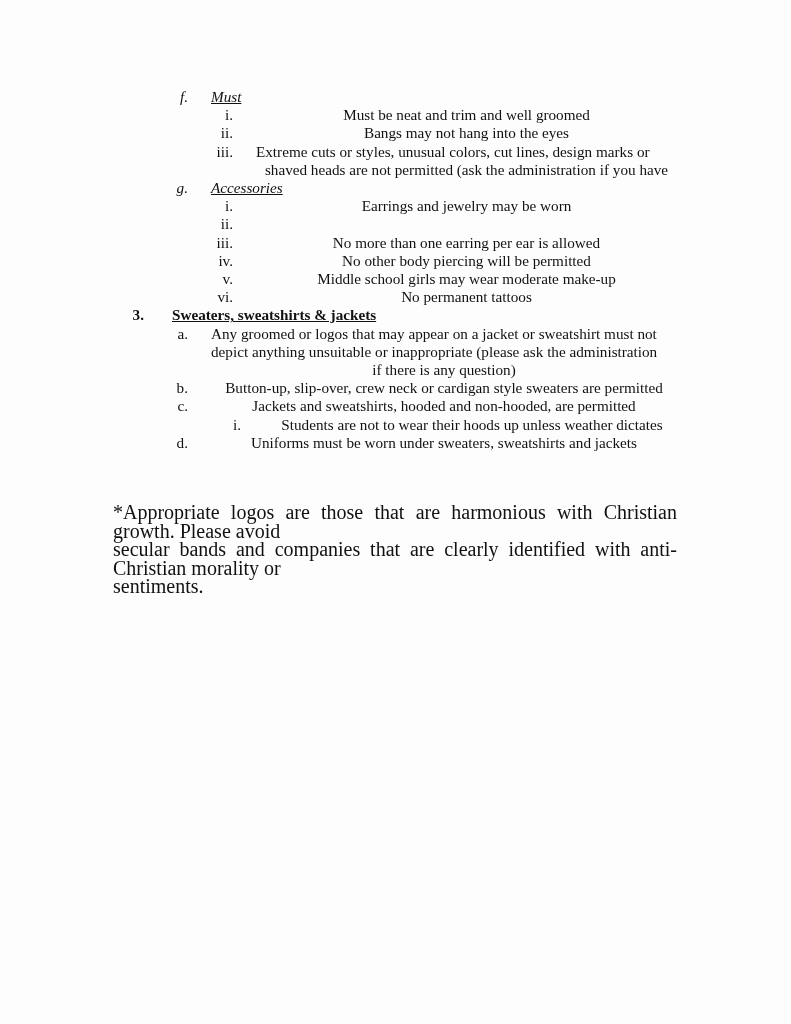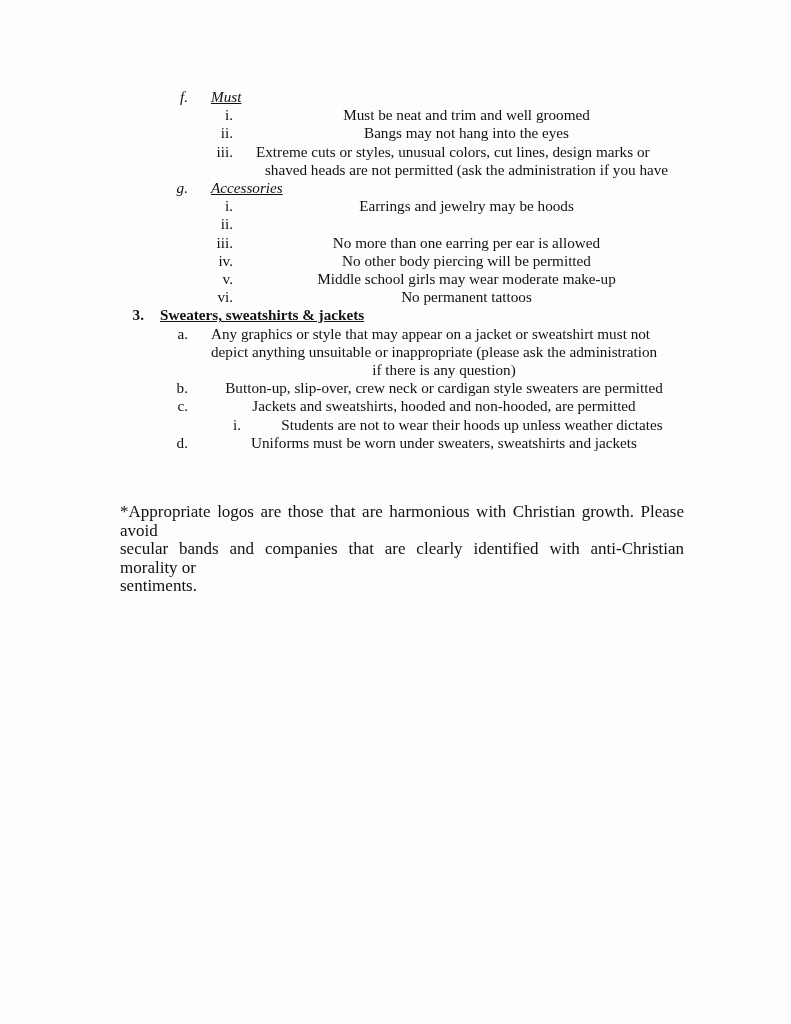--- a/index.html
+++ b/index.html
@@ -82,20 +82,21 @@
   .lvl-number {
     padding-left: 131px;
   }
   .lvl-number > .marker {
     width: 13px;
     padding-right: 16px;
     font-weight: bold;
   }
   .lvl-number > .body {
     max-width: 517px;
+    margin-left: 12px;
   }
 
   
   .lvl-letter-b {
     padding-left: 160px;
   }
   .lvl-letter-b > .marker {
     width: 28px;
     padding-right: 23px;
   }
@@ -123,24 +124,24 @@
   }
   .heading-bold-underline {
     font-weight: bold;
     text-decoration: underline;
     text-underline-offset: 1px;
   }
 
   
   .footnote {
     position: absolute;
-    left: 120px;
+    left: 113px;
     top: 503px;
     width: 564px;          
-    font-size: 17px;
+    font-size: 20px;
     line-height: 18.6px;
     text-align: justify;
     text-justify: inter-word;
   }
   .footnote > .line:last-child { text-align: left; }
 
   .line { display: block; }
 </style>
 </head>
 <body>
@@ -176,21 +177,21 @@
     </div>
 
     <div class="row lvl-letter-a">
       <span class="marker">g.</span>
       <span class="body"><span class="heading-italic-underline">Accessories</span></span>
     </div>
 
     <div class="row lvl-roman">
       <span class="marker">i.</span>
       <span class="body">
-          <span class="line">Earrings and jewelry may be hoods</span>
+          <span class="line">Earrings and jewelry may be worn</span>
         </span>
     </div>
 
     <div class="row lvl-roman">
       <span class="marker">ii.</span>
     </div>
 
     <div class="row lvl-roman">
       <span class="marker">iii.</span>
       <span class="body">
@@ -220,21 +221,21 @@
     </div>
 
     <div class="row lvl-number">
       <span class="marker">3.</span>
       <span class="body"><span class="heading-bold-underline">Sweaters, sweatshirts &amp; jackets</span></span>
     </div>
 
     <div class="row lvl-letter-b">
       <span class="marker">a.</span>
       <span class="body">
-        <span class="line">Any graphics or style that may appear on a jacket or sweatshirt must not</span>
+        <span class="line">Any groomed or logos that may appear on a jacket or sweatshirt must not</span>
         <span class="line">depict anything unsuitable or inappropriate (please ask the administration</span>
         <span class="line">if there is any question)</span>
       </span>
     </div>
 
     <div class="row lvl-letter-b">
       <span class="marker">b.</span>
       <span class="body">
           <span class="line">Button-up, slip-over, crew neck or cardigan style sweaters are permitted</span>
         </span>

